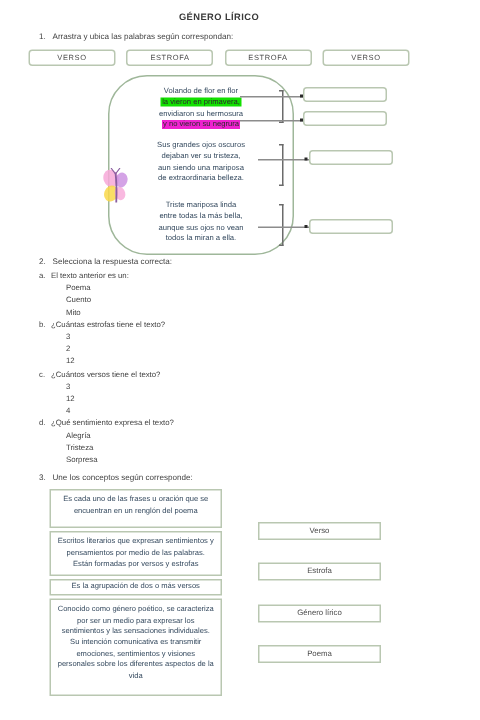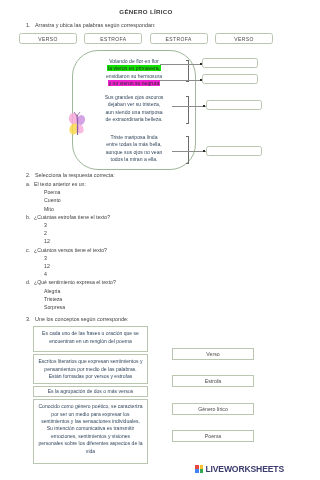--- a/index.html
+++ b/index.html
@@ -339,23 +339,14 @@
     <div class="concept k2">Escritos literarios que expresan sentimientos y pensamientos por medio de las palabras. Están formadas por versos y estrofas</div>
     <div class="concept k3">Es la agrupación de dos o más versos</div>
     <div class="concept k4">Conocido como género poético, se caracteriza por ser un medio para expresar los sentimientos y las sensaciones individuales. Su intención comunicativa es transmitir emociones, sentimientos y visiones personales sobre los diferentes aspectos de la vida</div>
 
     <div class="answer a1">Verso</div>
     <div class="answer a2">Estrofa</div>
     <div class="answer a3">Género lírico</div>
     <div class="answer a4">Poema</div>
   </div>
 
-  <div class="footer">
-    <span class="lw-mark">
-      <i></i>
-        <i></i>
-        <i></i>
-        <i></i>
-    </span>
-    <span class="lw-text">LIVEWORKSHEETS</span>
-  </div>
 
 </div>
 
 </body></html>

